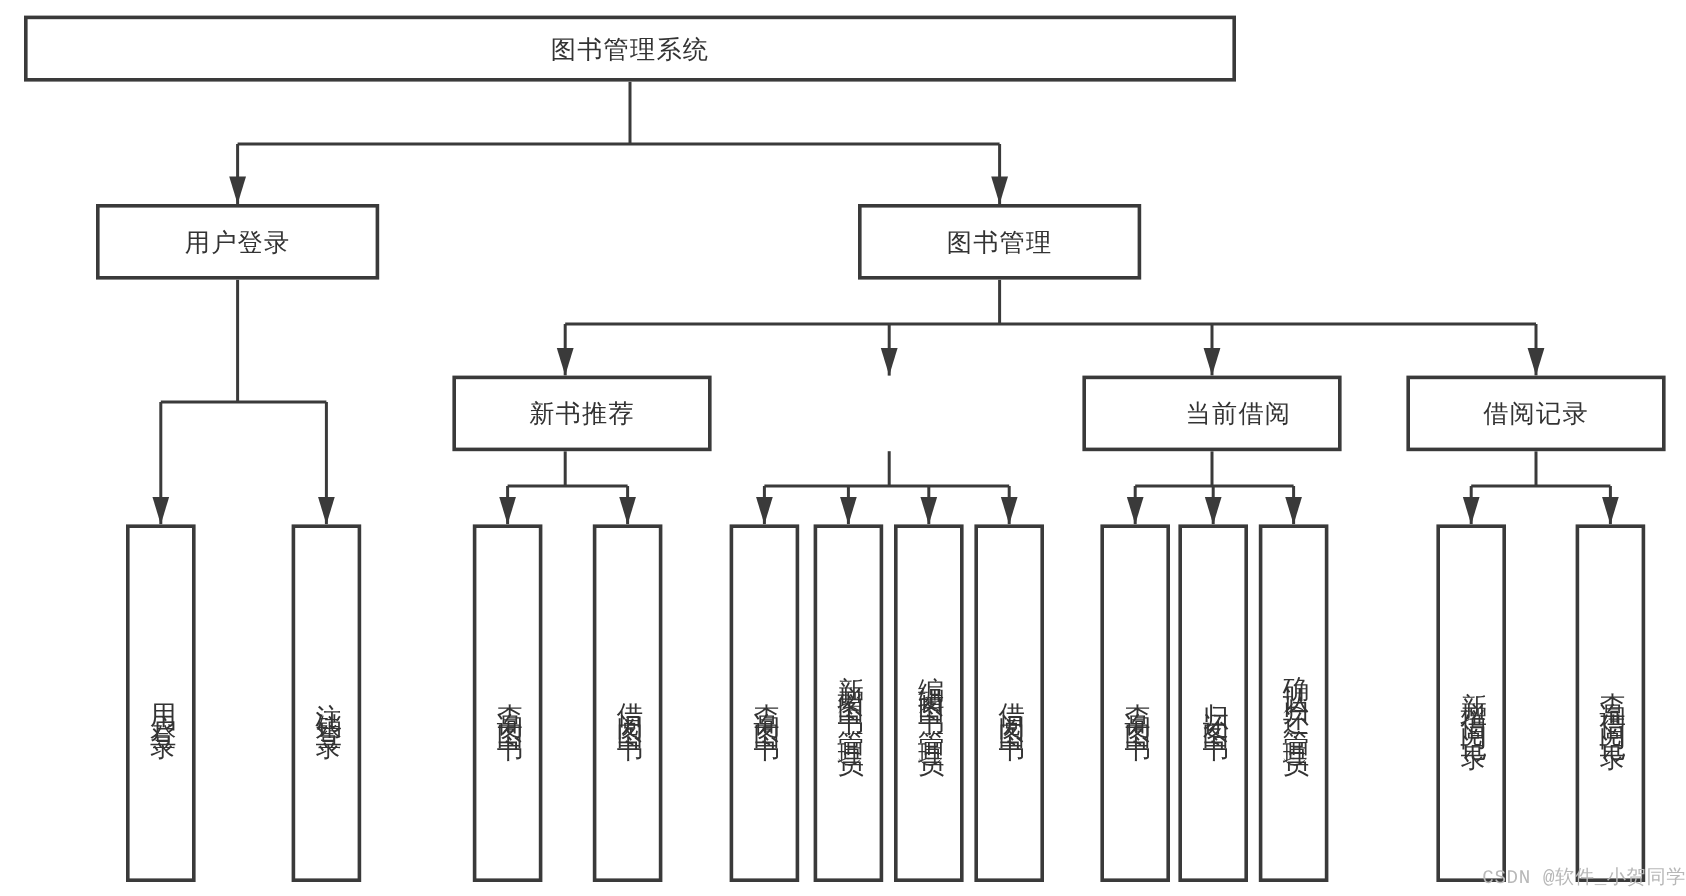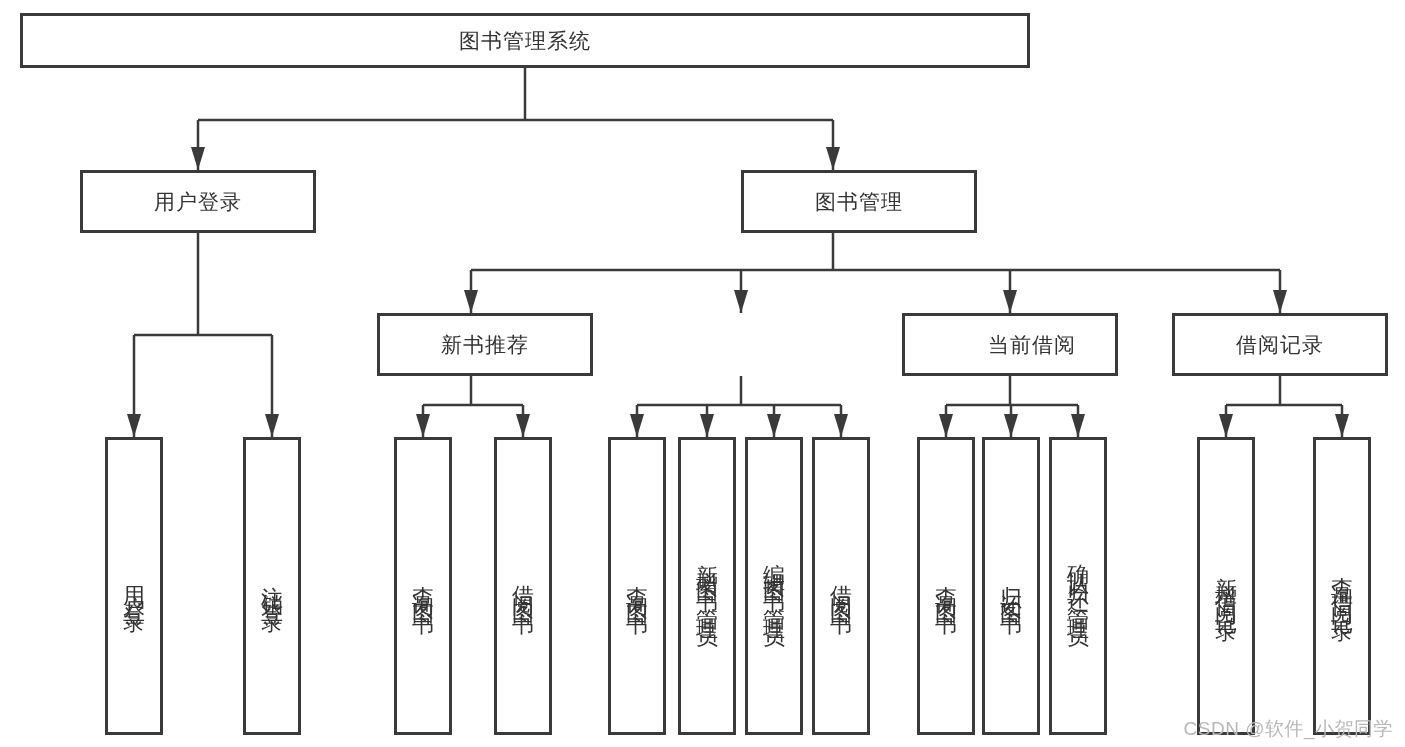--- a/index.html
+++ b/index.html
@@ -1,21 +1,21 @@
 <!DOCTYPE html>
 <html><head>
 <meta charset="utf-8">
 <style>
   html, body { margin: 0; padding: 0; background: #ffffff; }
   #stage {
     position: relative;
     width: 1405px;
     height: 747px;
     background: #ffffff;
-    font-family: Liberation Sans, sans-serif;
+    font-family: Liberation Mono, monospace;
     overflow: hidden;
   }
   #connectors {
     position: absolute;
     left: 0; top: 0;
     width: 1405px; height: 747px;
     z-index: 1;
   }
   .box {
     position: absolute;
@@ -38,24 +38,24 @@
   }
   .leaf .vtext {
     writing-mode: vertical-rl;
     text-orientation: mixed;
     letter-spacing: 9px;
     font-size: 22px;
     line-height: 1;
   }
   .watermark {
     position: absolute;
-    right: 12px;
+    right: 0;
     bottom: 5px;
     color: #b8b8b8;
-    font-size: 19px;
+    font-size: 16px;
     z-index: 3;
     letter-spacing: 0.5px;
   }
 </style>
 </head>
 <body>
 
 <div id="stage">
 
   <svg id="connectors" viewBox="0 0 1405 747" xmlns="http://www.w3.org/2000/svg">
@@ -104,21 +104,21 @@
       <path d="M1280,376 V405"></path>
       <path d="M1226,405 H1342"></path>
       <path d="M1226,405 V437" marker-end="url(#arrowhead)"></path>
       <path d="M1342,405 V437" marker-end="url(#arrowhead)"></path>
     </g>
   </svg>
 
   <div class="box" style="left:20px; top:13px; width:1010px; height:55px;">图书管理系统</div>
 
   <div class="box" style="left:80px; top:170px; width:236px; height:63px;">用户登录</div>
-  <div class="box" style="left:741px; top:170px; width:236px; height:63px;">图书管理</div>
+  <div class="box" style="left:715px; top:170px; width:236px; height:63px;">图书管理</div>
 
   <div class="box" style="left:377px; top:313px; width:216px; height:63px;">新书推荐</div>
   <div class="box" style="left:902px; top:313px; width:216px; height:63px;padding-left:44px;">当前借阅</div>
   <div class="box" style="left:1172px; top:313px; width:216px; height:63px;">借阅记录</div>
 
   <div class="box leaf" style="left:105px;">
     <span class="vtext">用户登录</span>
   </div>
   <div class="box leaf" style="left:243px;">
     <span class="vtext">注销登录</span>

